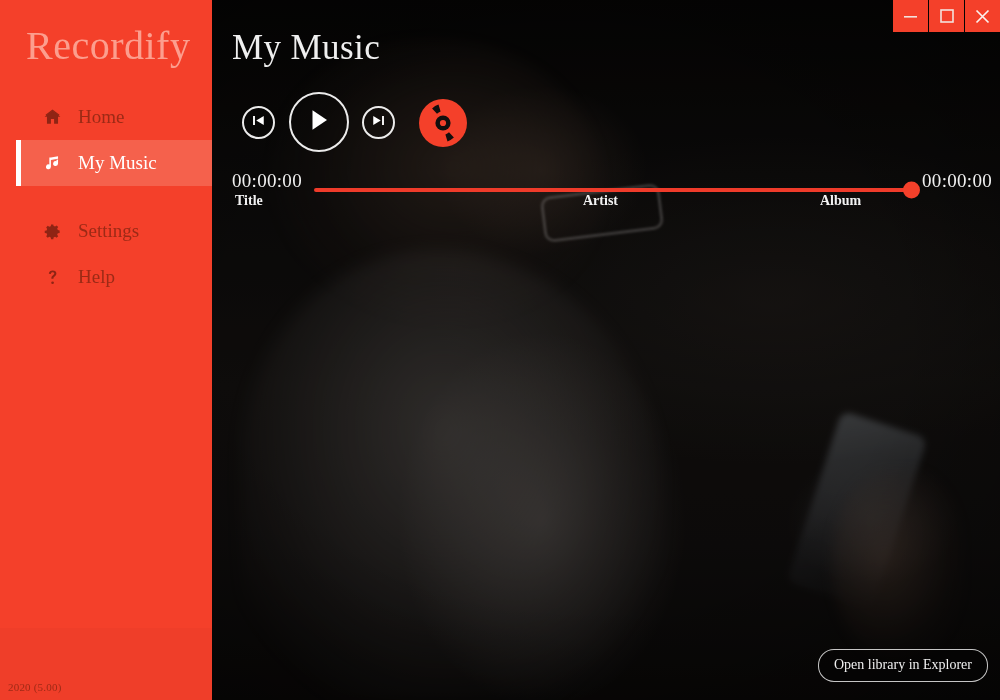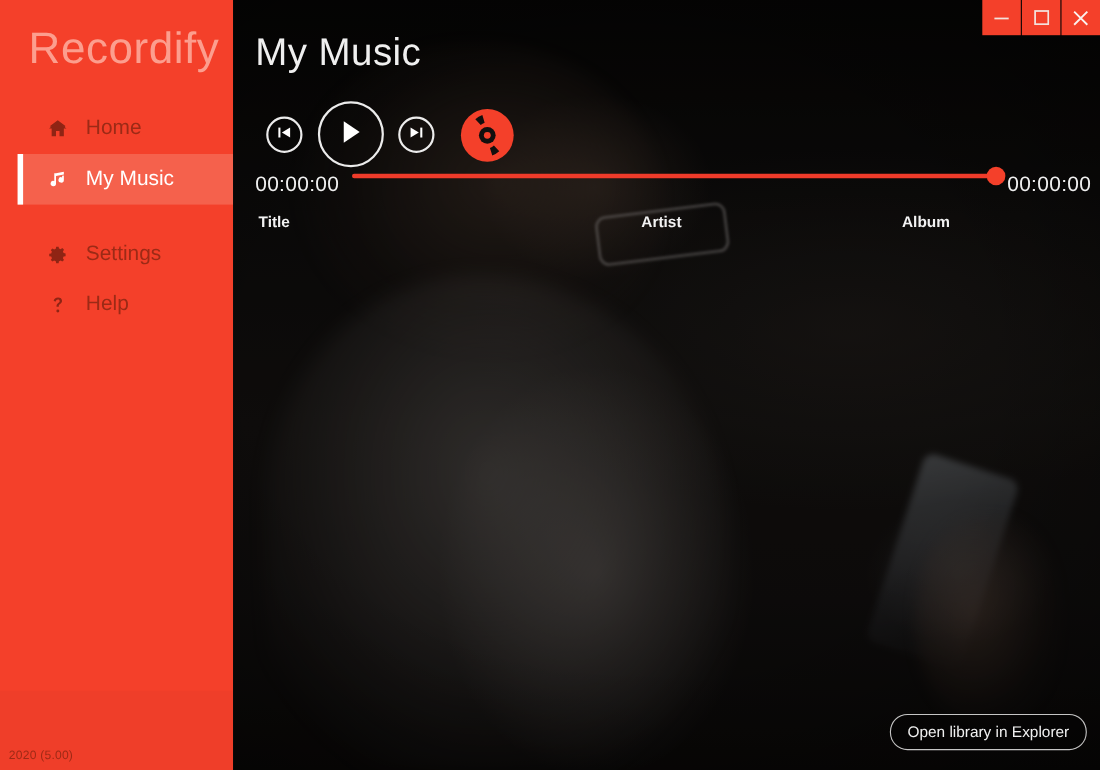--- a/index.html
+++ b/index.html
@@ -1,21 +1,21 @@
 <!DOCTYPE html>
 <html><head>
 <meta charset="utf-8">
 <style>
   * { margin:0; padding:0; box-sizing:border-box; }
   html, body {
     width:1000px; height:700px; overflow:hidden;
     font-family:"Liberation Sans", sans-serif;
     background:#0b0a0a;
   }
-  #app { position:relative; width:1000px; height:700px; overflow:hidden; }
+  #app { position:relative; width:1000px; height:700px; overflow:hidden;font-family:Liberation Serif, serif; }
 
   
   #sidebar {
     position:absolute; left:0; top:0; width:212px; height:700px;
     background:#f4402a; overflow:hidden;
   }
   #sidebar-bottom-tint {
     position:absolute; left:0; top:628px; width:212px; height:72px;
     background:#ef3e29;
   }
@@ -153,21 +153,21 @@
     display:flex; align-items:center; justify-content:center; cursor:pointer;
   }
   #btn-prev { left:10px; top:14px; width:33px; height:33px; }
   #btn-play { left:57px; top:0px;  width:60px; height:60px; }
   #btn-next { left:130px; top:14px; width:33px; height:33px; }
   #cd-icon { position:absolute; left:185px; top:5px; width:52px; height:52px; cursor:pointer; }
 
   
   #seek-row {
     position:absolute; left:0; top:158px; width:788px; height:34px;
-    display:flex; align-items:flex-start;
+    display:flex; align-items:flex-end;
   }
   .seek-time {
     font-size:19px; color:#efefef; font-weight:400; white-space:nowrap; letter-spacing:.3px;
   }
   #time-elapsed { margin-left:20px; }
   #time-total { margin-left:10px; margin-right:8px; }
   #seek-track {
     position:relative; flex:1; height:4px; margin:0 0 0 12px;
     background:#ef3b2a; border-radius:2px; cursor:pointer;
   }

